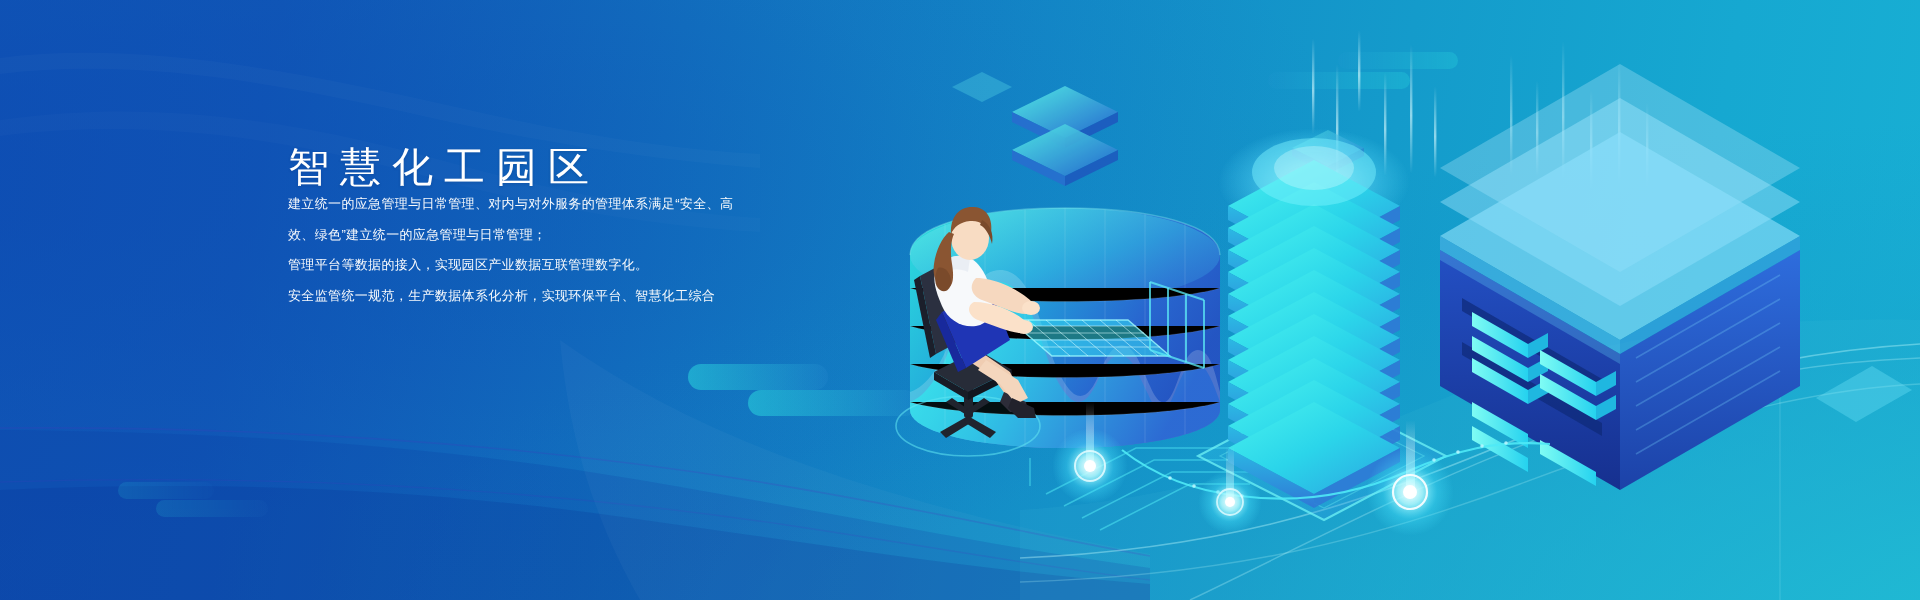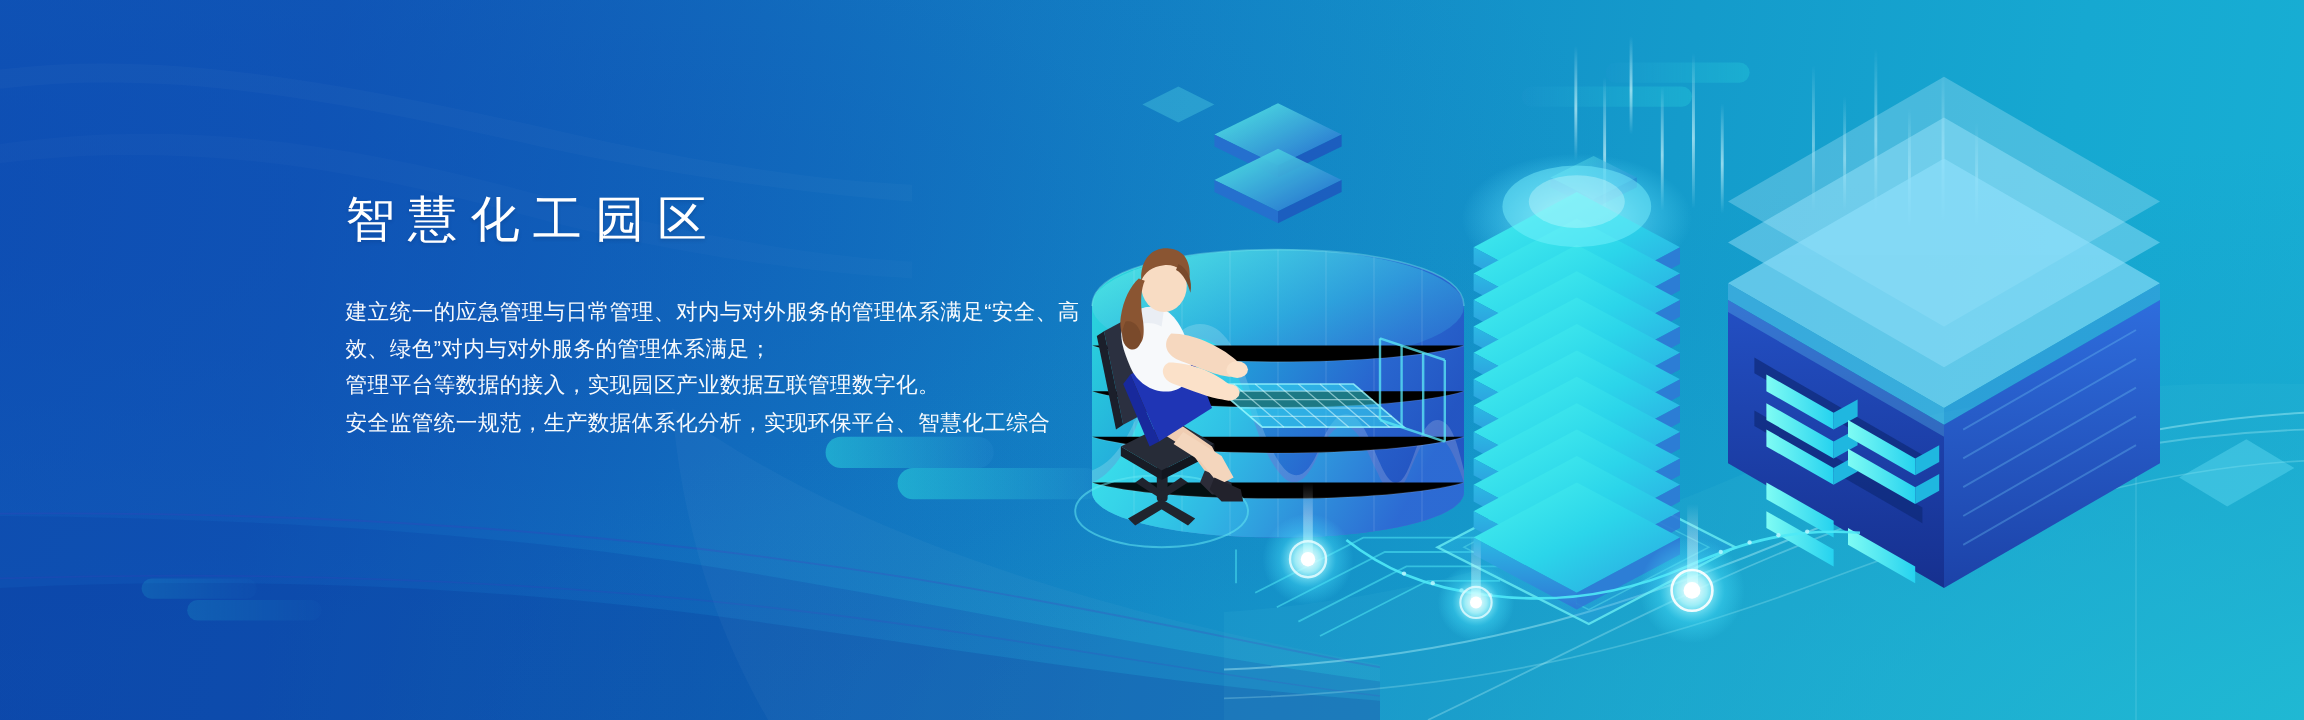--- a/index.html
+++ b/index.html
@@ -59,36 +59,35 @@
   .cloud{ position:absolute; pointer-events:none; }
   .cloud .bar{
     position:absolute; height:26px; border-radius:13px;
     background:linear-gradient(90deg, rgba(42,215,222,0.55), rgba(60,150,220,0.12));
   }
   .cloud.c-small .bar{ height:17px; border-radius:9px; }
 
   
   .copy{
     position:absolute;
-    left:288px; top:161px;
+    left:288px; top:145px;
     width:640px;
   }
   .title{
     color:#ffffff;
     font-size:41px;
     line-height:1.08;
     letter-spacing:11px;
     font-weight:400;
     white-space:nowrap;
     text-shadow:0 1px 3px rgba(0,30,70,.18);
   }
   .desc{
-    margin-top:40px;
     color:#ffffff;
-    font-size:18px;
+    font-size:13px;
     line-height:30.5px;
     letter-spacing:.35px;
     font-weight:400;
     opacity:.97;
   }
   .desc p{ white-space:nowrap; }
 
   
   .art{
     position:absolute;
@@ -137,21 +136,21 @@
   </div>
   <div class="cloud c-small" style="left:118px; top:482px; width:150px; height:40px; opacity:.28;">
     <div class="bar" style="left:0;  top:0;  width:96px;"></div>
     <div class="bar" style="left:38px; top:18px; width:112px;"></div>
   </div>
 
   <div class="copy">
     <h1 class="title">智慧化工园区</h1>
     <div class="desc">
       <p>建立统一的应急管理与日常管理、对内与对外服务的管理体系满足“安全、高</p>
-      <p>效、绿色”对内与对外服务的管理体系满足；</p>
+      <p>效、绿色”建立统一的应急管理与日常管理；</p>
       <p>管理平台等数据的接入，实现园区产业数据互联管理数字化。</p>
       <p>安全监管统一规范，生产数据体系化分析，实现环保平台、智慧化工综合</p>
     </div>
   </div>
 
   <div class="art">
     <svg viewBox="0 0 1070 560" preserveAspectRatio="xMidYMid meet">
       <defs>
         <linearGradient id="gDome" x1="0" y1="0" x2="1" y2="0.5">
           <stop offset="0%" stop-color="#2fe8e0"></stop>

